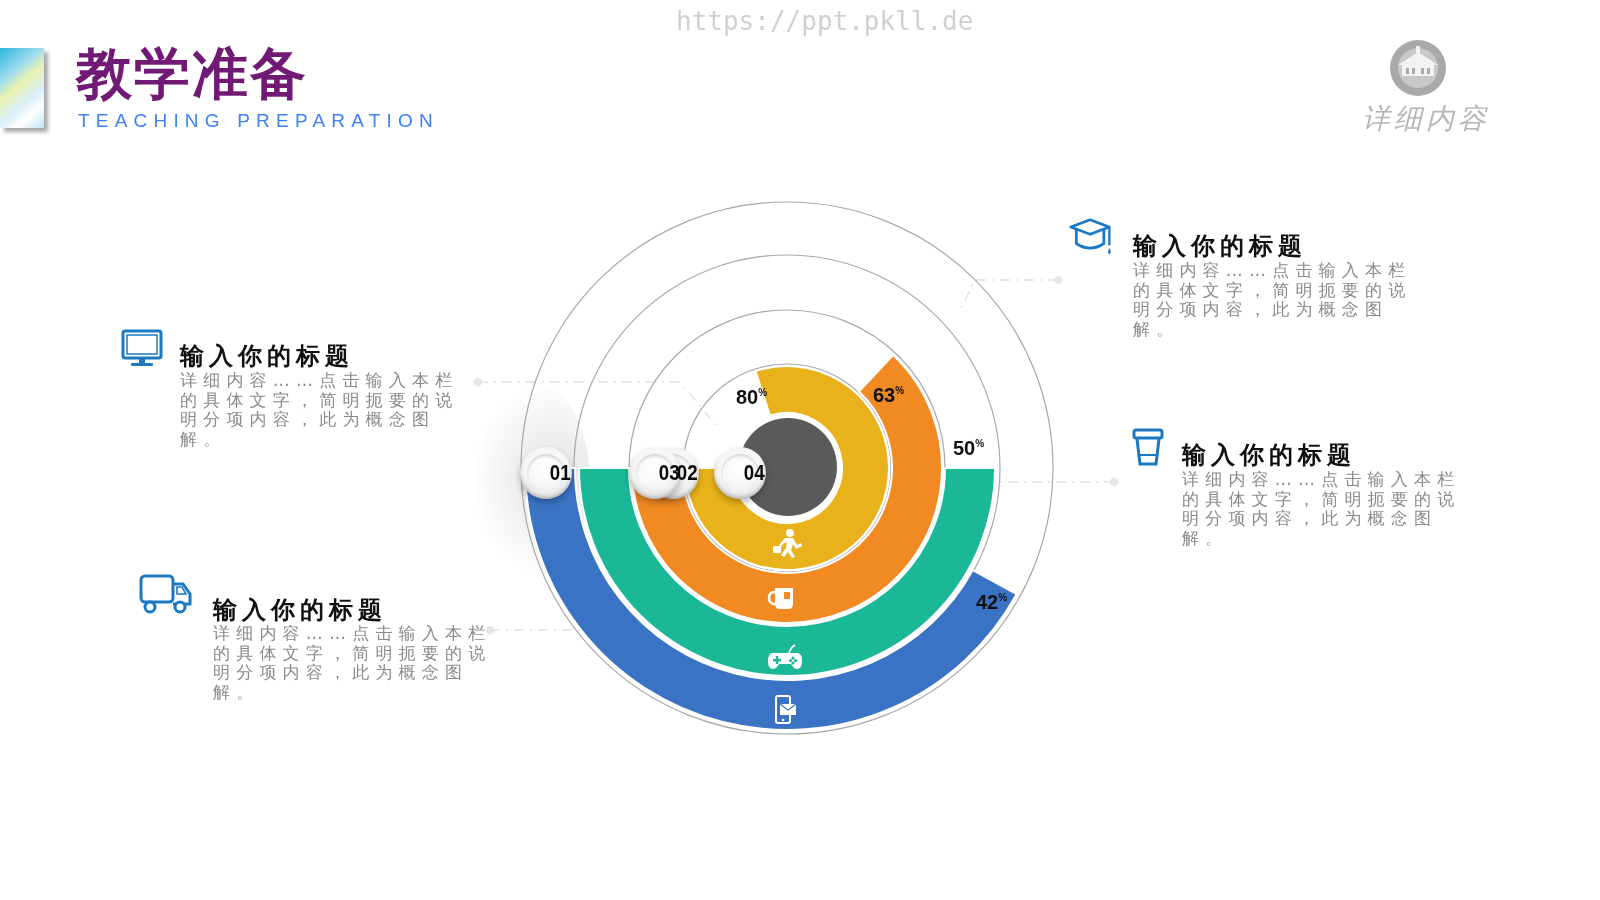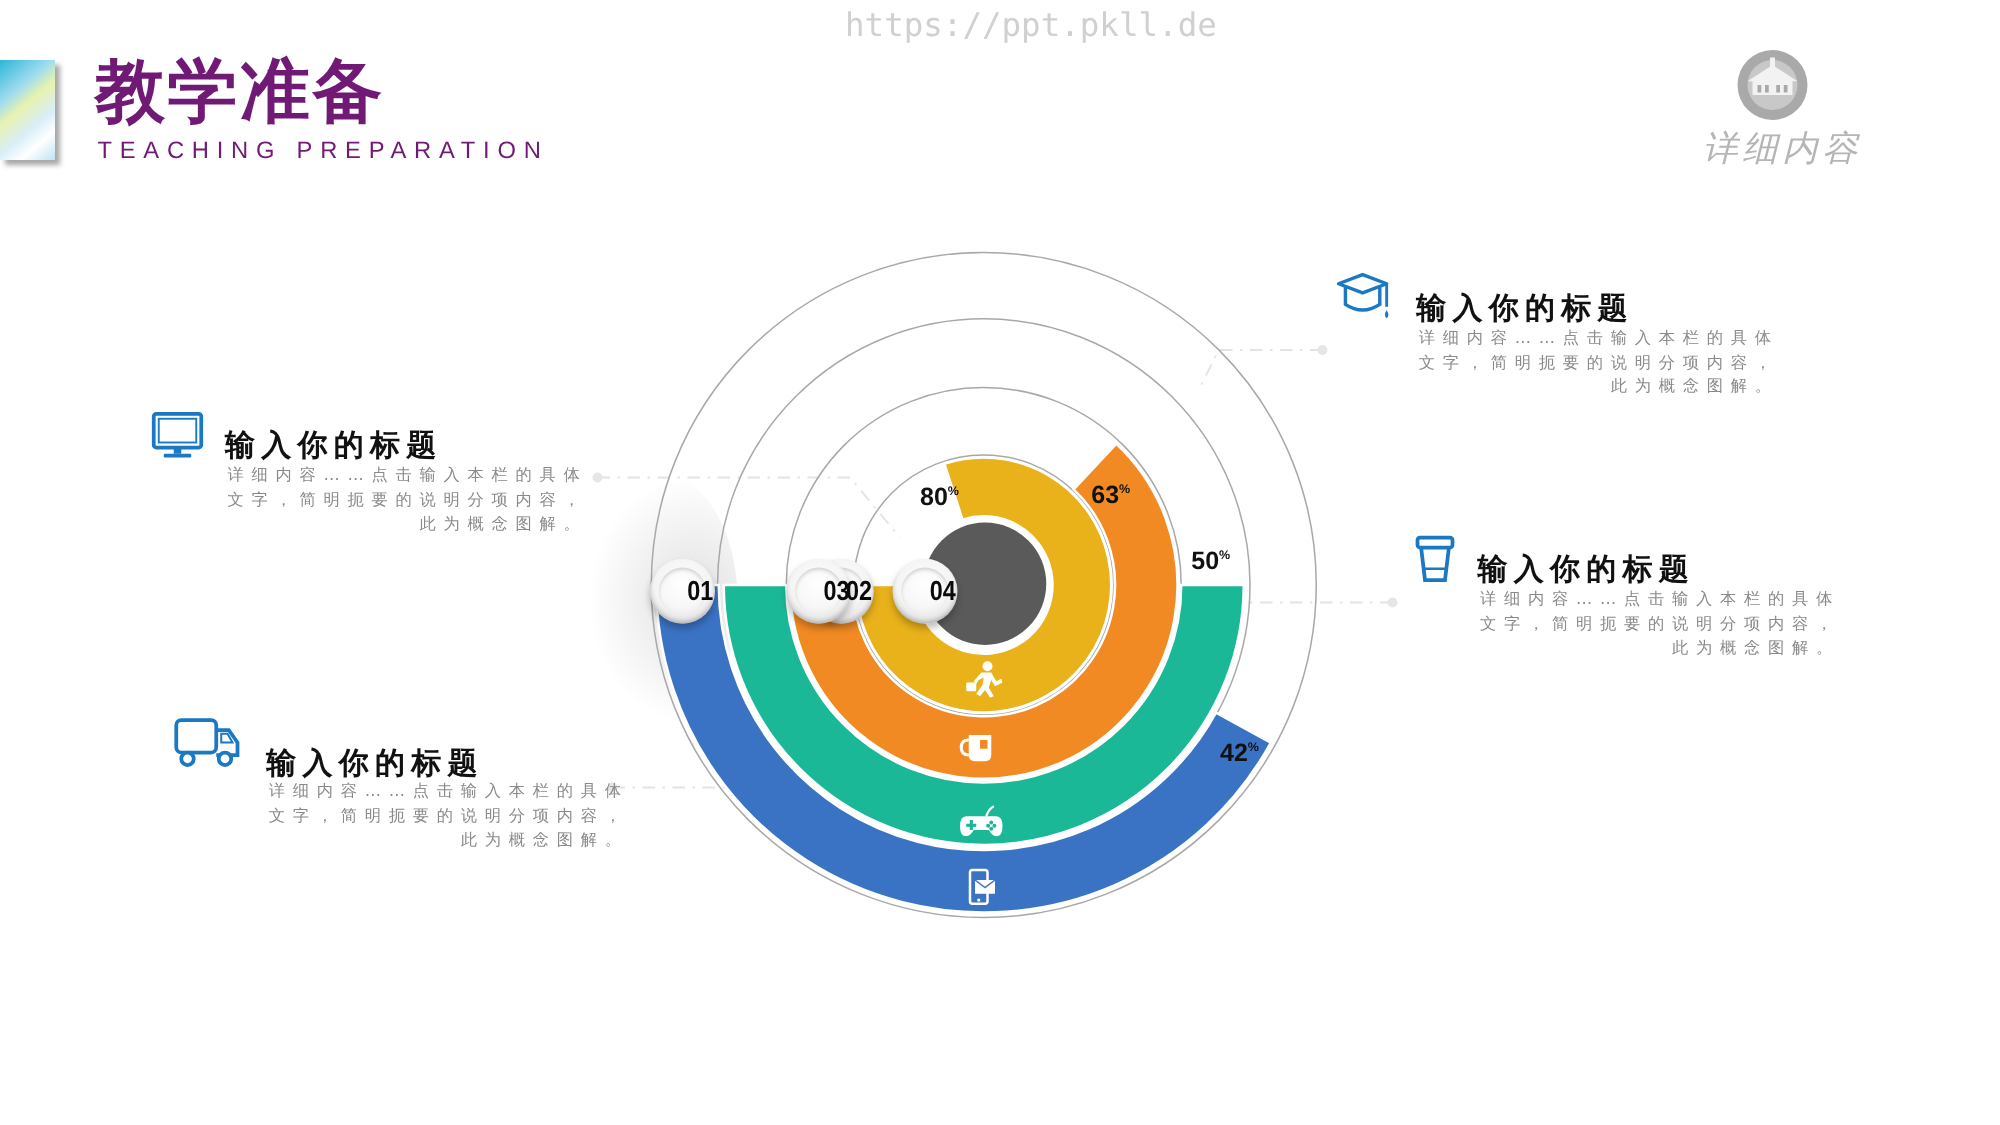--- a/index.html
+++ b/index.html
@@ -2,30 +2,30 @@
 <html><head>
 <meta charset="utf-8">
 <style>
   html,body{margin:0;padding:0;background:#ffffff;}
   body{width:1600px;height:900px;position:relative;overflow:hidden;font-family:"DejaVu Sans","Liberation Sans",sans-serif;}
   .watermark{position:absolute;left:676px;top:6px;font-size:26px;color:#d0d0d0;font-family:"DejaVu Sans Mono","Liberation Mono",monospace;letter-spacing:0px;}
   .corner-deco{position:absolute;left:0;top:48px;width:44px;height:80px;
     background:linear-gradient(140deg,#2ab7d9 0%,#9fdcef 30%,#e8f2b0 45%,#d9eef8 65%,#ffffff 80%,#bfe3f2 100%);
     box-shadow:4px 4px 4px rgba(0,0,0,0.35);}
   .title{position:absolute;left:76px;top:42px;font-size:56px;font-weight:bold;color:#701a75;letter-spacing:2px;line-height:64px;}
-  .subtitle{position:absolute;left:78px;top:110px;font-size:19px;color:#701a75;letter-spacing:6.2px;font-family:"Liberation Sans",sans-serif;}
+  .subtitle{position:absolute;left:78px;top:110px;font-size:19px;color:#3b82f6;letter-spacing:6.2px;font-family:"Liberation Sans",sans-serif;}
   .logo{position:absolute;left:1360px;top:38px;width:120px;height:100px;}
   .logo-text{position:absolute;left:1362px;top:100px;font-size:28px;color:#b5b5b5;font-family:"DejaVu Serif","Liberation Serif",serif;letter-spacing:4px;font-style:italic;}
   .chart{position:absolute;left:0;top:0;width:1600px;height:900px;}
   .pct{font-family:"Liberation Sans",sans-serif;font-weight:bold;font-size:20px;fill:#111;}
   .pct-sm{font-size:10px;}
   .item{position:absolute;}
   .item .ico{position:absolute;width:44px;height:44px;}
   .item .ttl{position:absolute;font-size:24px;font-weight:bold;color:#111;letter-spacing:5px;white-space:nowrap;}
-  .item .desc{position:absolute;font-size:13px;color:#8a8a8a;letter-spacing:6.2px;line-height:19.5px;width:290px;text-align:right;}
+  .item .desc{position:absolute;font-size:17px;color:#8a8a8a;letter-spacing:6.2px;line-height:19.5px;width:290px;}
   .badge{position:absolute;width:52px;height:52px;border-radius:50%;
     background:radial-gradient(circle at 50% 40%,#ffffff 0%,#f4f4f4 55%,#d2d2d2 80%,#efefef 100%);
     box-shadow:0 4px 6px rgba(0,0,0,0.25), inset 0 -2px 3px rgba(0,0,0,0.15);
     display:flex;align-items:center;justify-content:flex-end;}
   .badge span{font-family:"Liberation Sans",sans-serif;font-weight:bold;font-size:22px;color:#0a0a0a;transform:scaleX(0.85);}
   .badge::before{content:"";position:absolute;left:7px;top:7px;width:38px;height:38px;border-radius:50%;
     background:radial-gradient(circle at 50% 35%,#ffffff 0%,#f7f7f7 60%,#e3e3e3 100%);box-shadow:inset 0 2px 3px rgba(0,0,0,0.15);z-index:0;}
   .badge span{position:relative;z-index:1;}
   .shade{position:absolute;left:470px;top:380px;width:120px;height:200px;border-radius:50%;
     background:radial-gradient(ellipse at 70% 50%,rgba(0,0,0,0.12),rgba(0,0,0,0) 70%);}

